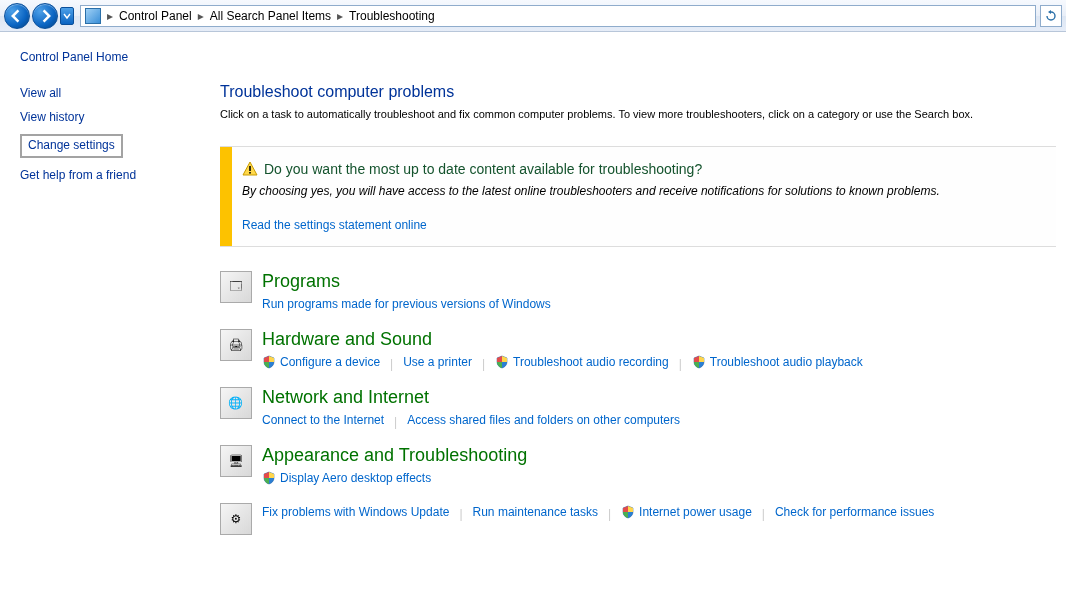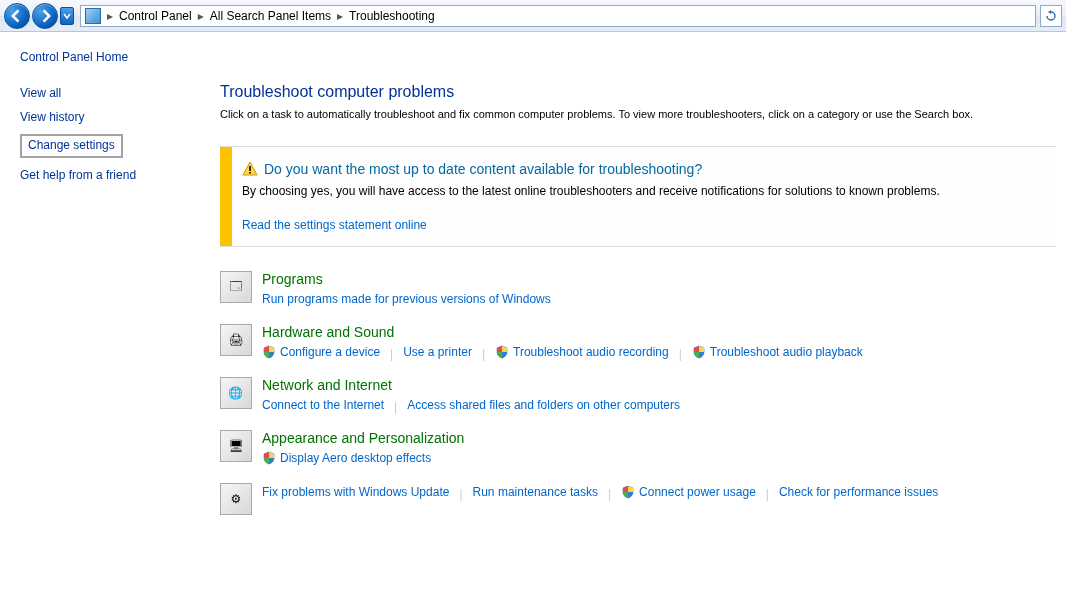--- a/index.html
+++ b/index.html
@@ -66,35 +66,35 @@
     .main { flex: 1; padding: 20px 10px 20px 10px; overflow-y: auto; }
     .main-title { color: #003399; font-size: 16px; font-weight: normal; margin-bottom: 6px; margin-top: 31px; }
     .main-sub { color: #000; font-size: 11px; margin-bottom: 24px; line-height: 1.4; }
 
     .notice {
       display: flex; margin-bottom: 24px;
       border-top: 1px solid #ddd; border-bottom: 1px solid #ddd;
     }
     .notice-bar { width: 12px; background: #fdc200; }
     .notice-body { flex: 1; padding: 14px 16px 14px 10px; background: #fefefe; }
-    .notice-q { font-size: 14px; color: #0369a1; margin-bottom: 6px; display:flex; align-items:center; gap:6px;}
-    .notice-desc { font-size: 12px; color: #000; margin-bottom: 18px; line-height:1.4; }
+    .notice-q { font-size: 14px; color: #14532d; margin-bottom: 6px; display:flex; align-items:center; gap:6px;}
+    .notice-desc { font-size: 12px; color: #000; margin-bottom: 18px; line-height:1.4;font-style:italic; }
     .notice-link { color: #0066cc; font-size: 12px; cursor: pointer; }
     .warn-icon {
       width: 16px; height: 16px; display:inline-flex; align-items:center; justify-content:center;
     }
 
     .cat { display: flex; margin-bottom: 16px; }
     .cat-icon {
       width: 32px; height: 32px; margin-right: 10px; flex-shrink: 0;
       border: 1px solid #aaa; background: linear-gradient(135deg,#f5f5f5,#d8d8d8);
       display:flex; align-items:center; justify-content:center;
     }
     .cat-body { flex: 1; }
-    .cat-title { color: #007200; font-size: 14px; cursor: pointer; margin-bottom: 3px; }
+    .cat-title { color: #007200; font-size: 18px; cursor: pointer; margin-bottom: 3px; }
     .cat-link {
       color: #0066cc; font-size: 12px; cursor: pointer;
       display: inline-flex; align-items: center; gap: 4px;
       padding: 2px 0;
     }
     .sep { color: #ccc; margin: 0 10px; }
     .shield {
       width: 14px; height: 14px; display:inline-flex;
     }
     .row-wrap { display:flex; flex-wrap:wrap; align-items:flex-end; }
@@ -237,21 +237,21 @@
               <span class="sep">|</span>
               <span class="cat-link">
                 <span>Access shared files and folders on other computers</span>
               </span>
             </div>
           </div>
         </div>
         <div class="cat">
           <div class="cat-icon">🖥</div>
           <div class="cat-body">
-            <div class="cat-title">Appearance and Personalization</div>
+            <div class="cat-title">Appearance and Troubleshooting</div>
             <div class="row-wrap">
               <span class="cat-link">
                 <span class="shield">
                   <svg viewBox="0 0 14 14" width="14" height="14">
                     <path d="M7 1 L12 3 V7 C12 10 9.5 12.5 7 13 C4.5 12.5 2 10 2 7 V3 Z" fill="#2b7fd4" stroke="#1a5a9e" stroke-width="0.5"></path>
                     <path d="M7 1 L12 3 V7 L7 7 Z" fill="#ffd54a"></path>
                     <path d="M7 7 L7 13 C4.5 12.5 2 10 2 7 Z" fill="#4caf50"></path>
                     <path d="M7 1 L2 3 V7 L7 7 Z" fill="#e34b4b"></path>
                   </svg>
                 </span>
@@ -274,21 +274,21 @@
               <span class="sep">|</span>
               <span class="cat-link">
                 <span class="shield">
                   <svg viewBox="0 0 14 14" width="14" height="14">
                     <path d="M7 1 L12 3 V7 C12 10 9.5 12.5 7 13 C4.5 12.5 2 10 2 7 V3 Z" fill="#2b7fd4" stroke="#1a5a9e" stroke-width="0.5"></path>
                     <path d="M7 1 L12 3 V7 L7 7 Z" fill="#ffd54a"></path>
                     <path d="M7 7 L7 13 C4.5 12.5 2 10 2 7 Z" fill="#4caf50"></path>
                     <path d="M7 1 L2 3 V7 L7 7 Z" fill="#e34b4b"></path>
                   </svg>
                 </span>
-                <span>Connect power usage</span>
+                <span>Internet power usage</span>
               </span>
               <span class="sep">|</span>
               <span class="cat-link">
                 <span>Check for performance issues</span>
               </span>
             </div>
           </div>
         </div>
       </div>
 

